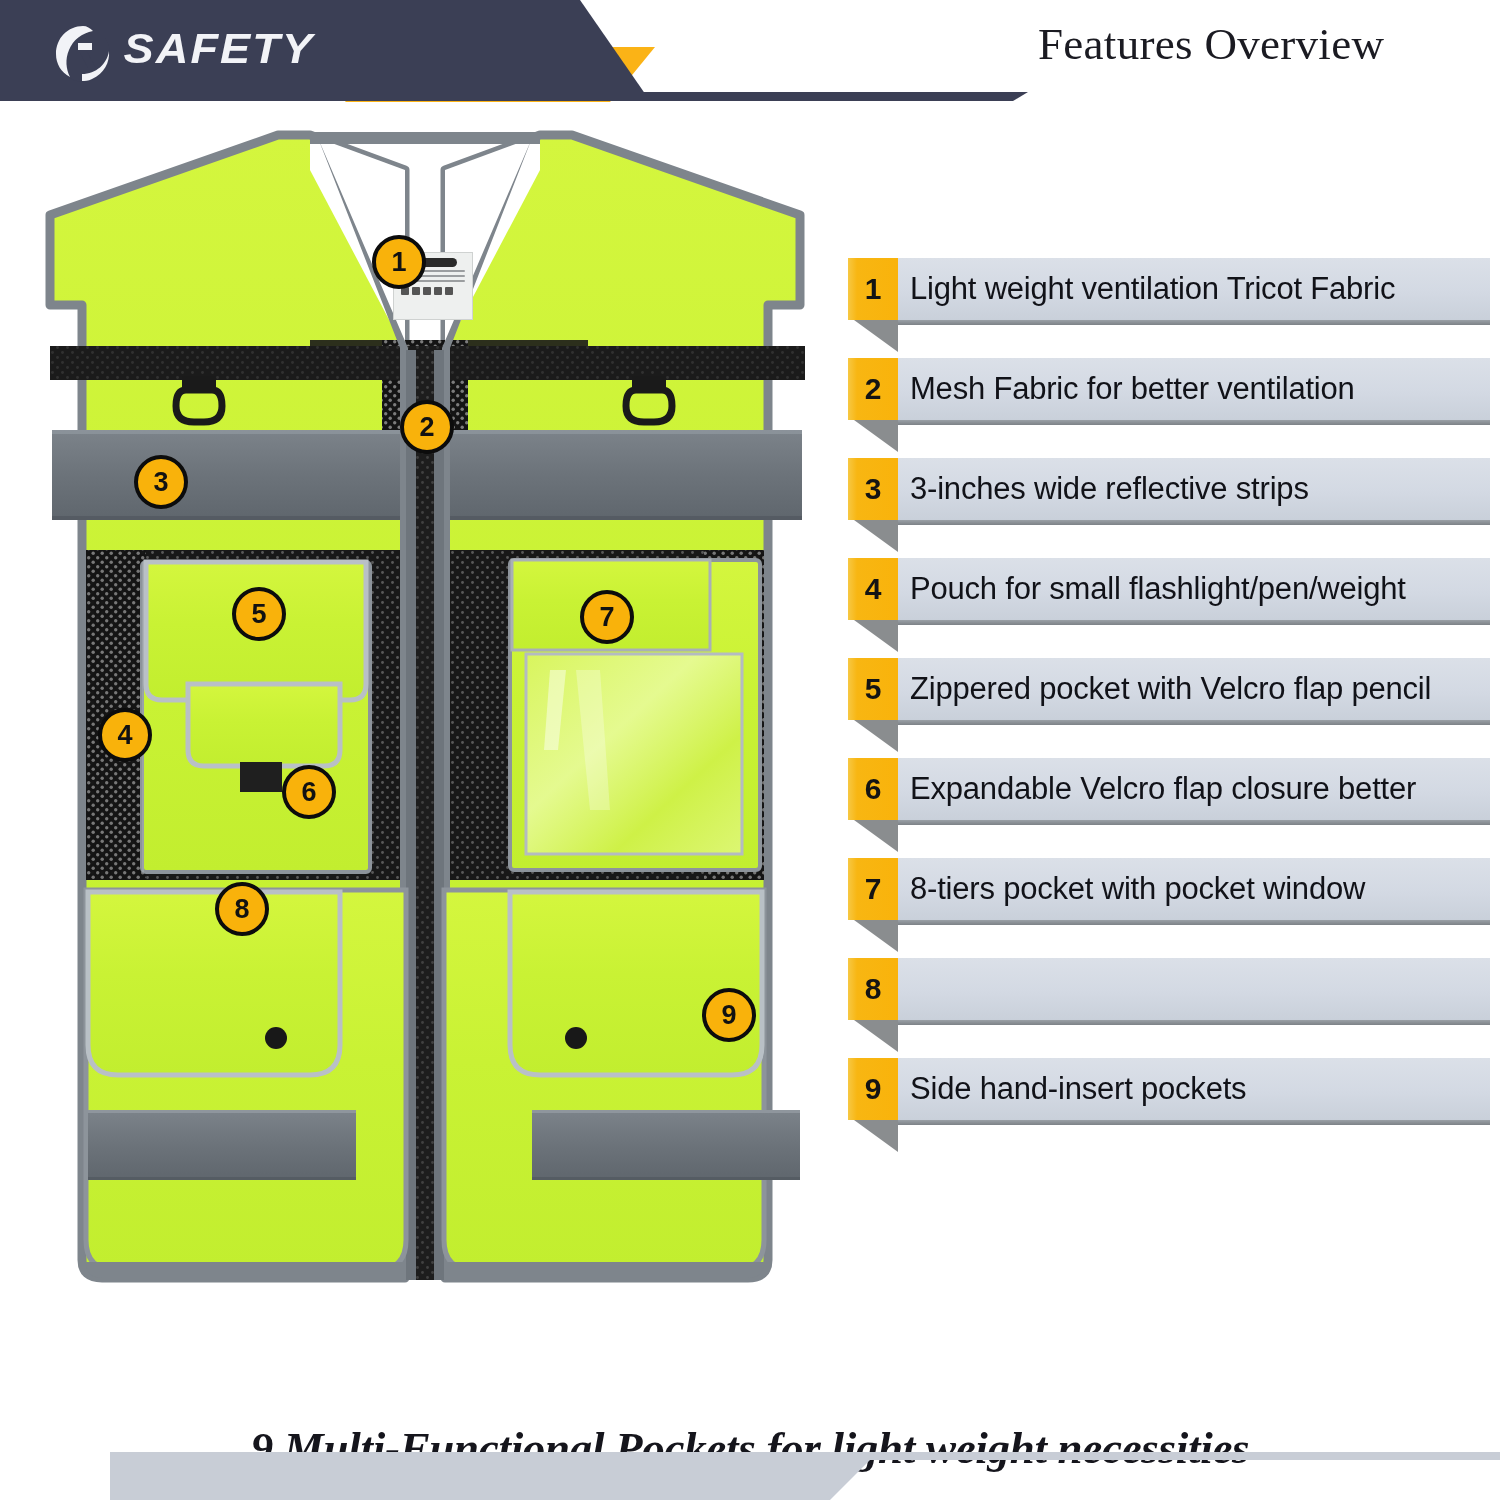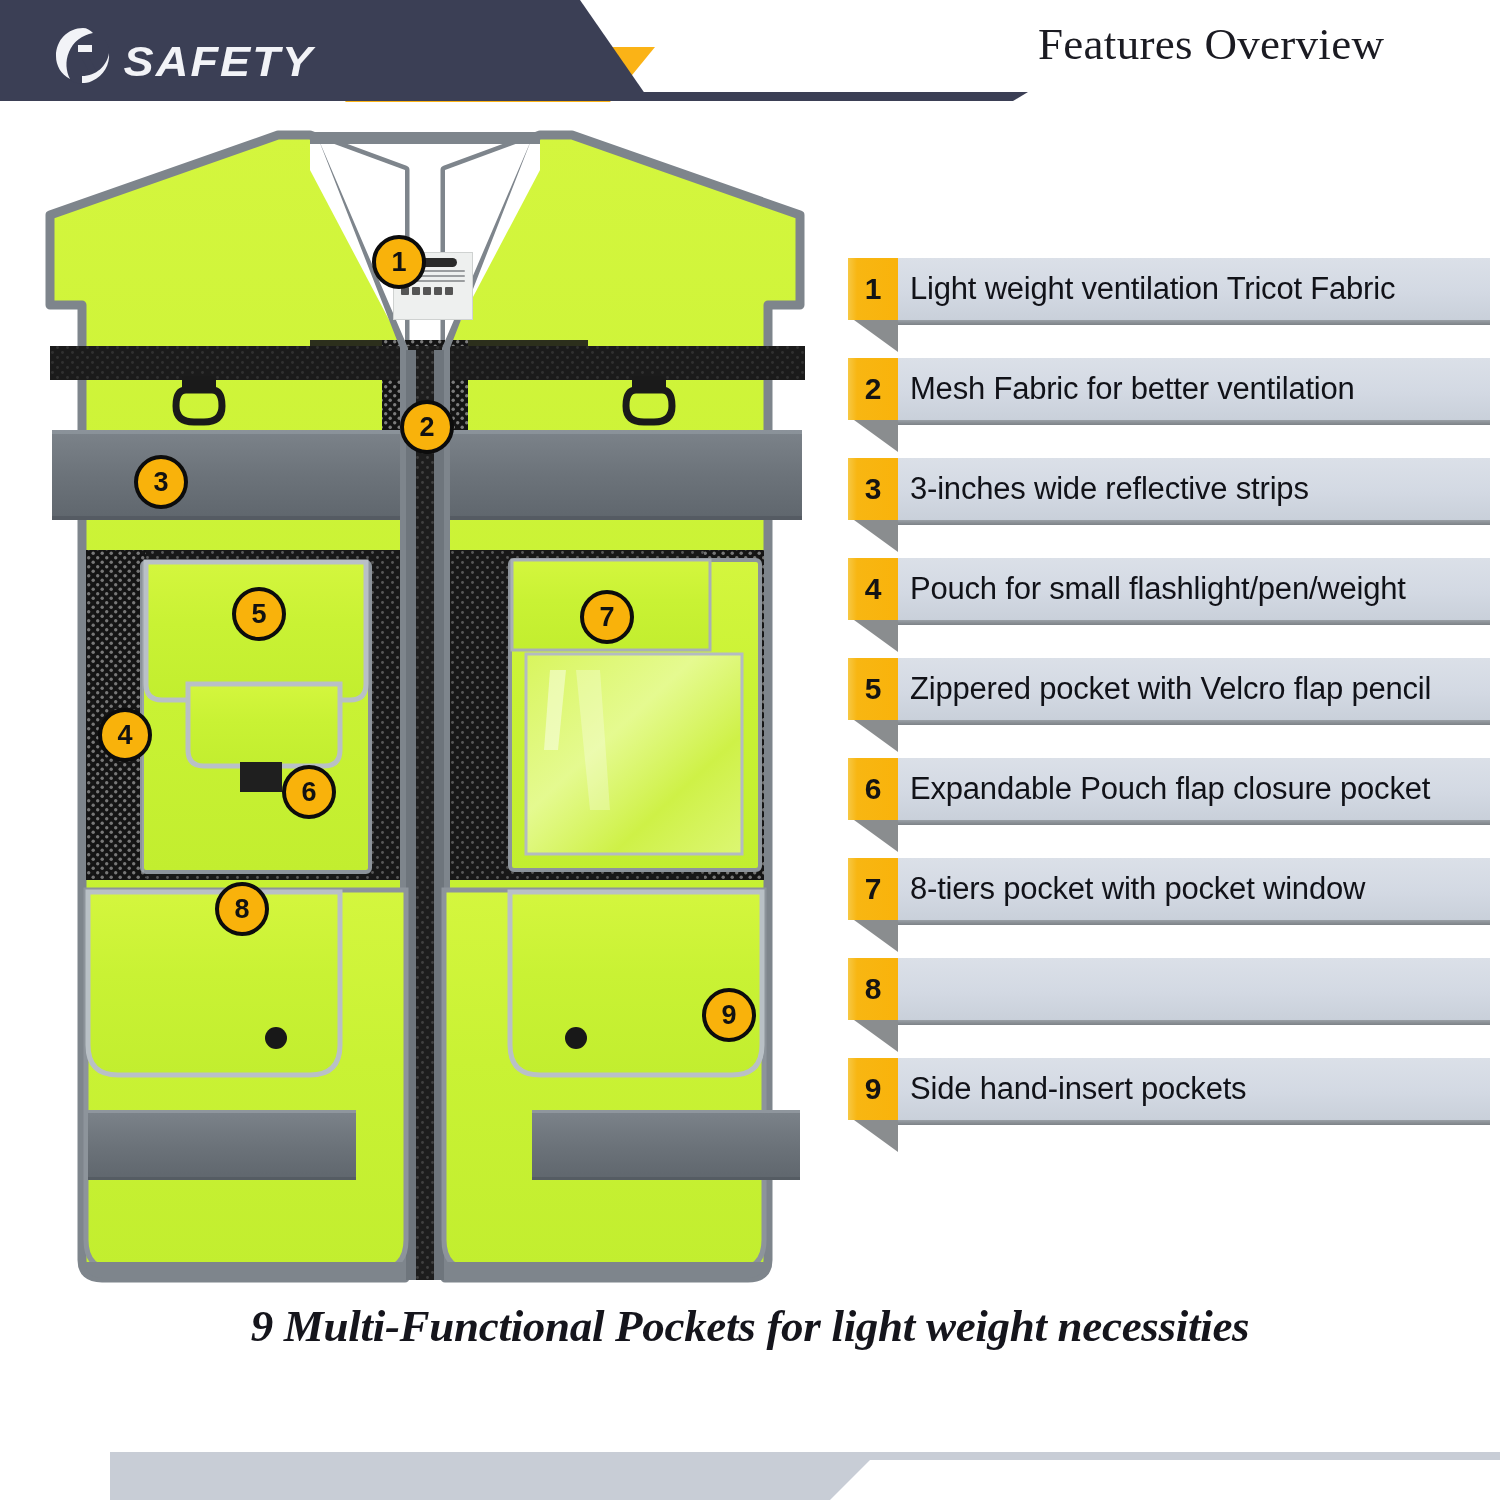--- a/index.html
+++ b/index.html
@@ -29,21 +29,21 @@
     background:#3B3F55;
     clip-path:polygon(0 0,1028px 0,1013px 9px,0 9px);
   }
   .hdr-title{
     position:absolute;left:1038px;top:18px;
     font-family:"Liberation Serif", serif;
     font-size:45px;color:#1b1b22;letter-spacing:.3px;white-space:nowrap;
   }
 
   
-  .logo{position:absolute;left:52px;top:24px;height:62px;display:flex;align-items:flex-end;}
+  .logo{position:absolute;left:52px;top:24px;height:62px;display:flex;align-items:flex-start;}
   .logo-mark{position:relative;width:62px;height:60px;flex:0 0 auto;}
   .logo-word{
     margin-left:14px;
     font-family:"Liberation Sans", sans-serif;
     font-weight:bold;font-style:italic;
     font-size:43px;letter-spacing:2px;color:#f2f3f7;
     transform:scaleX(1.05);
   }
 
   
@@ -71,21 +71,21 @@
     background:#8A8D8F;
     clip-path:polygon(0 0,44px 0,44px 32px,0 0);
   }
   .fline{
     position:absolute;left:48px;top:62px;right:6px;height:5px;
     background:linear-gradient(180deg,#9aa0a6 0%,#7d8287 100%);
   }
 
   
   .caption{
-    position:absolute;left:0;top:1300px;width:1500px;text-align:center;
+    position:absolute;left:0;top:1422px;width:1500px;text-align:center;
     font-family:"Liberation Serif", serif;
     font-style:italic;font-weight:bold;
     font-size:45px;color:#15151c;letter-spacing:-.3px;
   }
   .bottom-shape{
     position:absolute;left:110px;top:1452px;width:1390px;height:48px;
     background:#C8CDD6;
     clip-path:polygon(0 0,1390px 0,1390px 8px,760px 8px,720px 48px,0 48px);
   }
 
@@ -354,21 +354,21 @@
       <div class="fbar"></div>
       <div class="fnum">5</div>
       <div class="ftext">Zippered pocket with Velcro flap pencil</div>
       <div class="fline"></div>
       <div class="ftail"></div>
     </div>
 
     <div class="frow">
       <div class="fbar"></div>
       <div class="fnum">6</div>
-      <div class="ftext">Expandable Pouch flap closure pocket</div>
+      <div class="ftext">Expandable Velcro flap closure better</div>
       <div class="fline"></div>
       <div class="ftail"></div>
     </div>
 
     <div class="frow">
       <div class="fbar"></div>
       <div class="fnum">7</div>
       <div class="ftext">8-tiers pocket with pocket window</div>
       <div class="fline"></div>
       <div class="ftail"></div>

